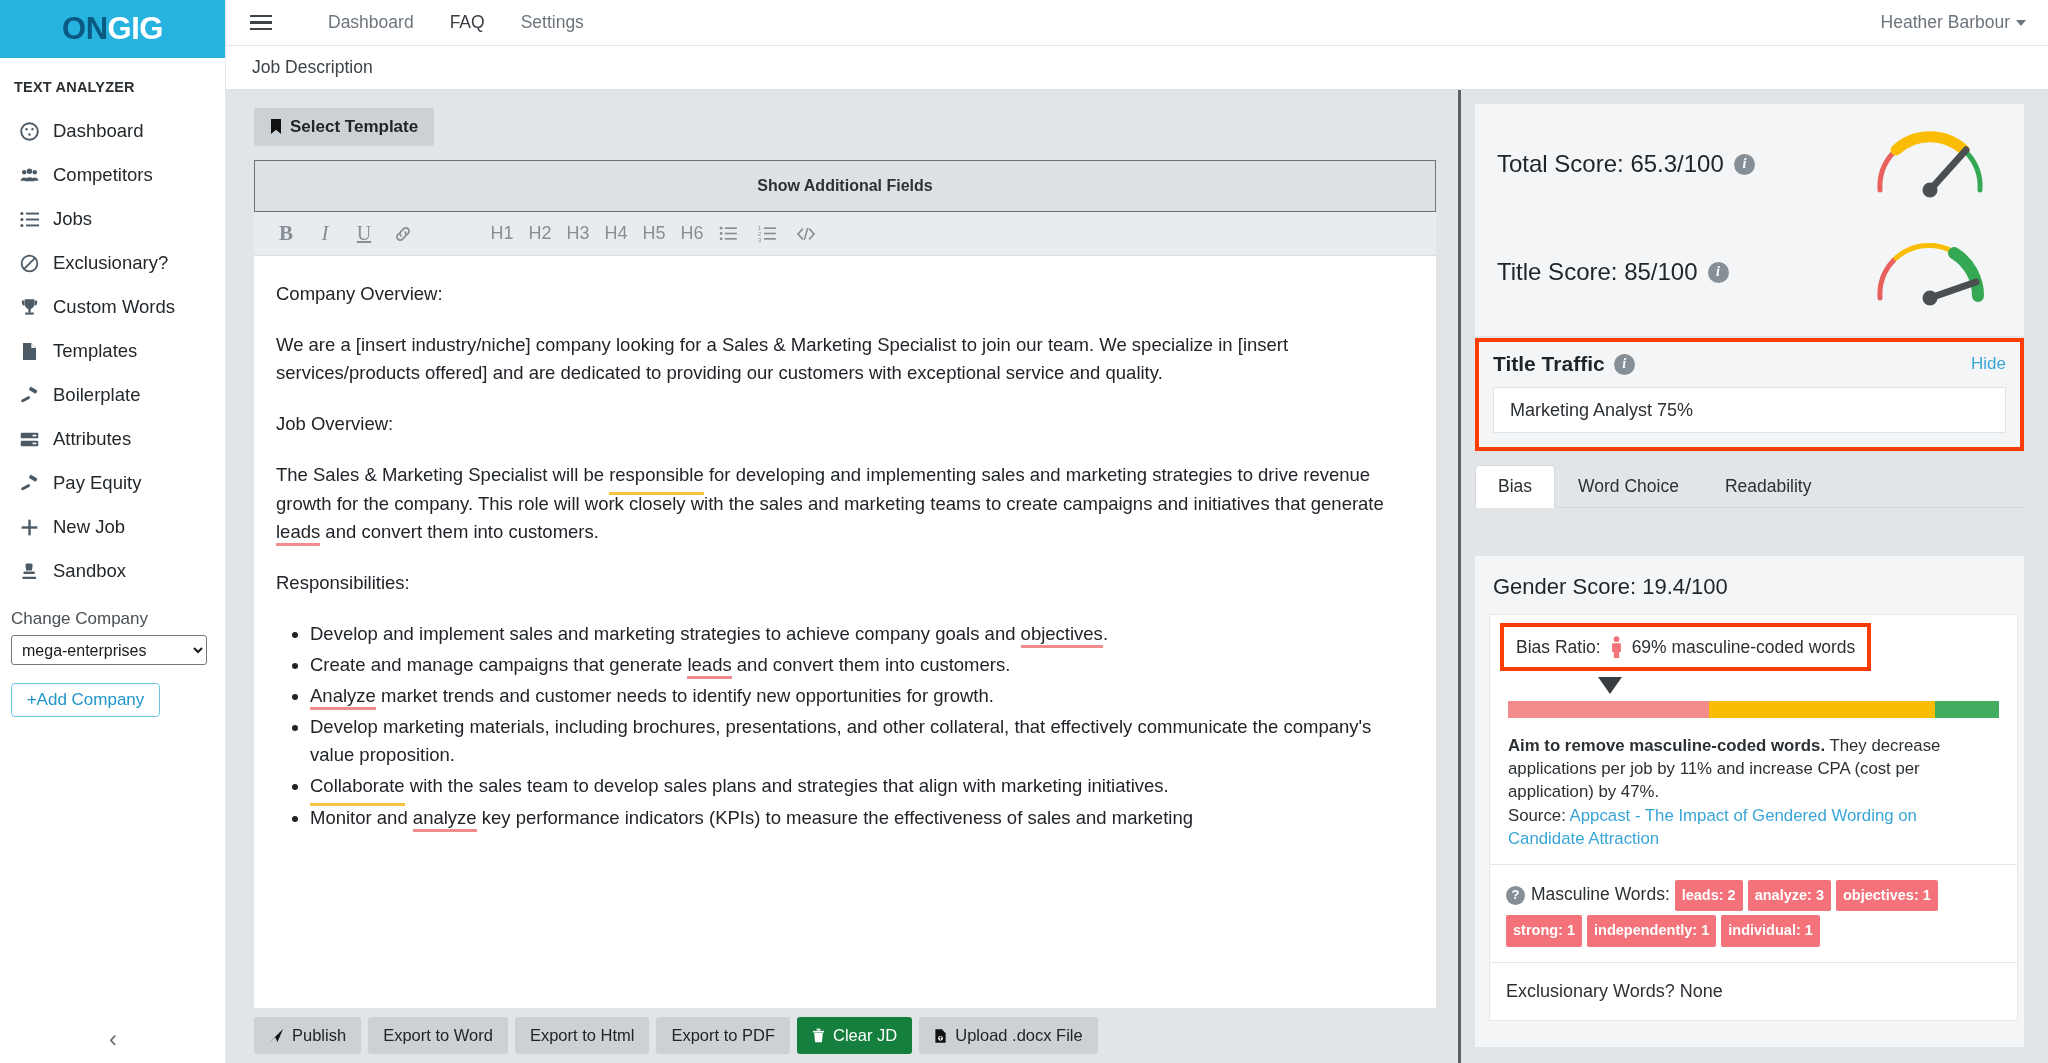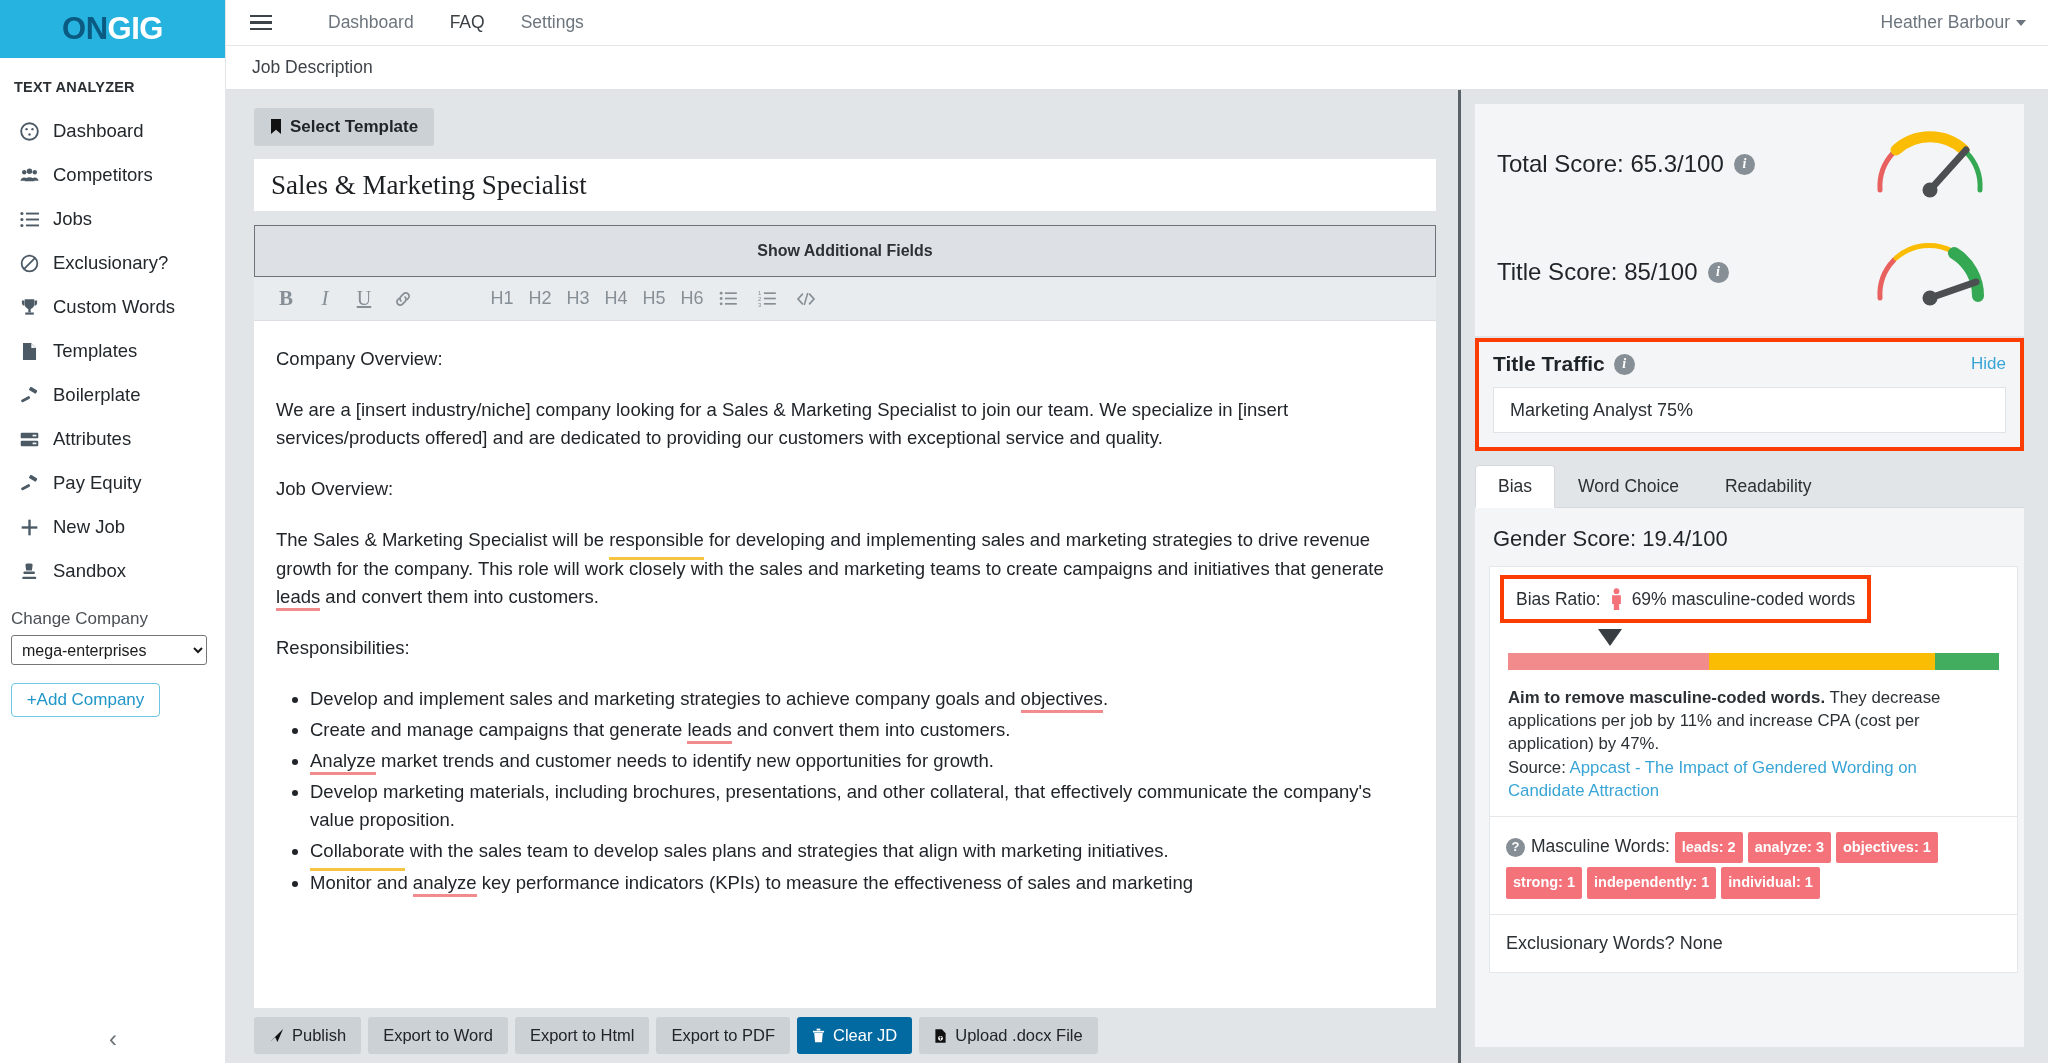--- a/index.html
+++ b/index.html
@@ -150,21 +150,21 @@
 
   .bottom-actions {
     display: flex; gap: 7px; padding: 9px 0 9px 0; background: #e2e5e8;
   }
   .act-btn {
     background: #ccd1d6; border: none; padding: 9px 15px; font-size: 16.5px;
     color: #212529; cursor: pointer; border-radius: 3px;
     display: flex; align-items: center; gap: 8px;
     font-family: "Liberation Sans", sans-serif;
   }
-  .act-btn.danger { background: #0369a1; color: #ffffff; }
+  .act-btn.danger { background: #15803d; color: #ffffff; }
   .act-btn svg { flex: 0 0 auto; }
 
   
   .analysis-pane {
     width: 590px; flex: 0 0 590px; background: #e2e5e8;
     border-left: 3px solid #5a6268; padding: 14px 24px 16px 14px;
     display: flex; flex-direction: column; min-height: 0;
   }
   .score-card { background: #f4f5f6; padding: 6px 0 10px 0; }
   .score-row {
@@ -195,21 +195,21 @@
   .tabs { display: flex; margin-top: 14px; border-bottom: 1px solid #d5d9dd; }
   .tab {
     padding: 10px 22px; font-size: 17.5px; color: #2b3034; cursor: pointer;
     background: transparent; border: 1px solid transparent; margin-bottom: -1px;
   }
   .tab.active {
     background: #ffffff; border: 1px solid #d5d9dd; border-bottom-color: #ffffff;
     border-radius: 4px 4px 0 0;
   }
 
-  .bias-panel { background: #f4f5f6; flex: 1; padding: 10px 0 0 0; overflow: hidden; }
+  .bias-panel { background: #f4f5f6; flex: 1; padding: 10px 0 0 0; overflow: hidden; margin-top: 48px; }
   .gender-score { font-size: 22px; color: #1f2428; padding: 8px 0 14px 18px; }
   .bias-card { background: #ffffff; border: 1px solid #e5e8ea; margin: 0 6px 0 14px; }
   .ratio-wrap { padding: 8px 10px 0 10px; }
   .ratio-hl {
     border: 4px solid #fc3d03; background: #ffffff; padding: 9px 12px;
     display: inline-flex; align-items: center; gap: 8px;
   }
   .ratio-label { font-size: 17.5px; color: #2b3034; }
   .person-icon { width: 15px; height: 22px; flex: 0 0 15px; }
   .meter-row { position: relative; padding: 12px 18px 6px 18px; }
@@ -404,23 +404,20 @@
     <div class="workspace">
 
       <section class="editor-pane">
         <button class="select-template-btn">
           <svg class="bookmark-icon" viewBox="0 0 12 16">
               <path d="M1 0h10v15l-5-4.2L1 15z" fill="#111"></path>
             </svg>
           <span>Select Template</span>
         </button>
 
-        <div class="job-title-box">
-          <span class="job-title-text">Sales &amp; Marketing Specialist</span>
-        </div>
 
         <div class="additional-fields">
           <span>Show Additional Fields</span>
         </div>
 
         <div class="rt-toolbar">
           <div class="tb-btn bold">B</div>
           <div class="tb-btn italic">I</div>
           <div class="tb-btn underline">U</div>
           <div class="tb-btn">

